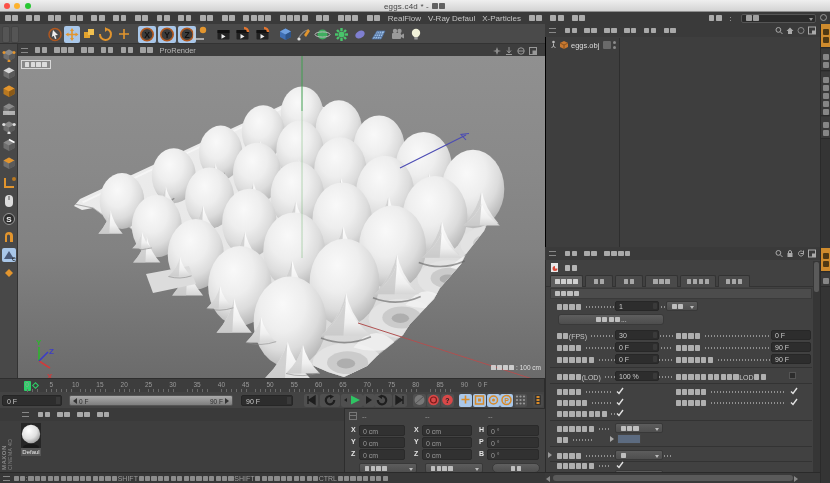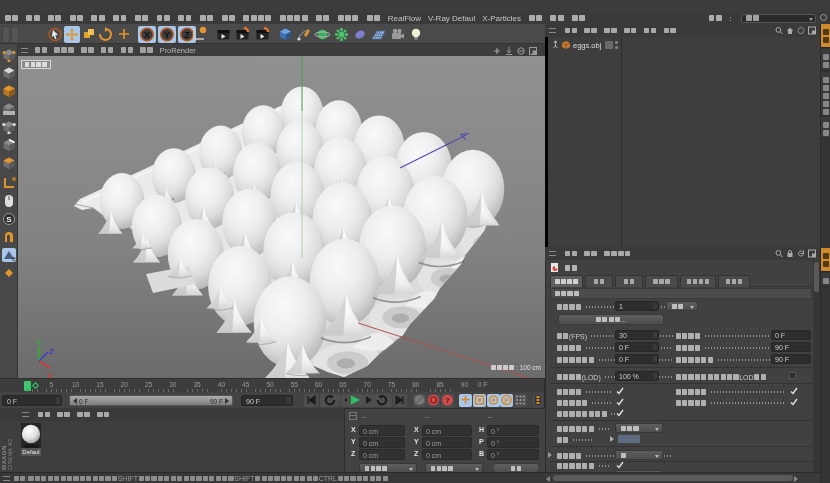--- a/index.html
+++ b/index.html
@@ -23,21 +23,21 @@
 
 #leftpal{left:0;top:44px;width:18px;height:334px;background:#484848;border-right:1px solid #333}
 #leftpal .ic{position:absolute;left:2px;width:14px;height:14px}
 
 #vpbar{left:18px;top:44px;width:527px;height:12px;z-index:5;background:#3d3d3d;color:#b9b9b9;font-size:7.5px}
 #vpbar .row{height:12px;padding-left:3px;gap:6px}
 #vp{left:18px;top:56px;width:527px;height:322px;background:linear-gradient(180deg,#909090 0%,#898989 35%,#828282 60%,#6b6b6b 100%);overflow:hidden}
 #vplabel{position:absolute;left:3px;top:4px;border:1px solid #d8d8d8;color:#eee;font-size:6.5px;padding:0 2px;height:9px;line-height:8px;background:rgba(120,120,120,.25)}
 #gridtxt{position:absolute;right:4px;top:308px;color:#e0e0e0;font-size:6.5px}
 
-#ompanel{left:545px;top:24px;width:275px;height:223px;background:#3e3e3e;border-left:3px solid #000000}
+#ompanel{left:545px;top:24px;width:275px;height:223px;background:#3e3e3e;border-left:1px solid #000000}
 #ombar{left:545px;top:24px;width:275px;height:13px;z-index:5;background:#3a3a3a;color:#c2c2c2;font-size:7.5px}
 #ombar .row,#ambar .row,#matbar .row{height:13px;padding-left:4px;gap:6px}
 #ampanel{left:545px;top:247px;width:275px;height:236px;background:#414141;border-left:1px solid #2c2c2c}
 #ambar{left:545px;top:247px;width:275px;height:13px;z-index:5;background:#3a3a3a;color:#c2c2c2;font-size:7.5px}
 .mico{width:7px;height:5px;border-top:1px solid #888;border-bottom:1px solid #888;margin-right:2px}
 .hicons{position:absolute;right:4px;top:2px;display:flex;gap:3px}
 
 .arow{position:absolute;color:#c8c8c8;font-size:7px;height:10px;display:flex;align-items:center}
 .fld{position:absolute;background:#2d2d2d;border:1px solid #272727;border-radius:2px;color:#ccc;font-size:7px;line-height:9px;padding-left:3px}
 .fld .sp{position:absolute;right:1px;top:1px;bottom:1px;width:4px;background:#3a3a3a;border-radius:1px}
@@ -66,20 +66,26 @@
 #matpanel{left:0;top:408px;width:344px;height:64px;background:#3e3e3e;border-top:1px solid #2d2d2d}
 #matbar{left:0;top:408px;width:344px;height:13px;z-index:5;background:#3a3a3a;color:#c2c2c2;font-size:7.5px}
 #maxon{position:absolute;left:1px;top:424px;width:17px;height:47px;color:#8a8a8a;overflow:hidden}
 #coords{left:344px;top:408px;width:201px;height:64px;background:#424242;border-top:1px solid #2d2d2d;border-left:1px solid #2d2d2d}
 .clabel{position:absolute;color:#e3e3e3;font-size:7px;font-weight:bold}
 .cfld{position:absolute;background:#313131;border:1px solid #2a2a2a;border-radius:2px;color:#9a9a9a;font-size:7px;line-height:9px;padding:1px 0 0 3px;height:11px}
 #statusbar{left:0;top:472px;width:545px;height:11px;background:#383838;border-top:1px solid #2a2a2a;color:#9f9f9f;font-size:7px}
 #amscroll{left:545px;top:472px;width:275px;height:11px;background:#3a3a3a;border-top:1px solid #2a2a2a}
 </style></head><body>
 <div id="root">
+<div class="abs" id="title">
+<div class="dot" style="left:3.5px;background:#fb5148"></div>
+<div class="dot" style="left:14px;background:#fdb22e"></div>
+<div class="dot" style="left:24.5px;background:#28c732"></div>
+<div class="t">eggs.c4d * - <span class="c"><i></i><i></i></span></div>
+    </div>
 <div class="abs" id="menubar">
       <div class="row">
         <span class="c"><i></i><i></i></span>
         <span class="c"><i></i><i></i></span>
         <span class="c"><i></i><i></i></span>
         <span class="c"><i></i><i></i></span>
         <span class="c"><i></i><i></i></span>
         <span class="c"><i></i><i></i></span>
         <span class="c"><i></i><i></i></span>
         <span class="c"><i></i><i></i></span>

